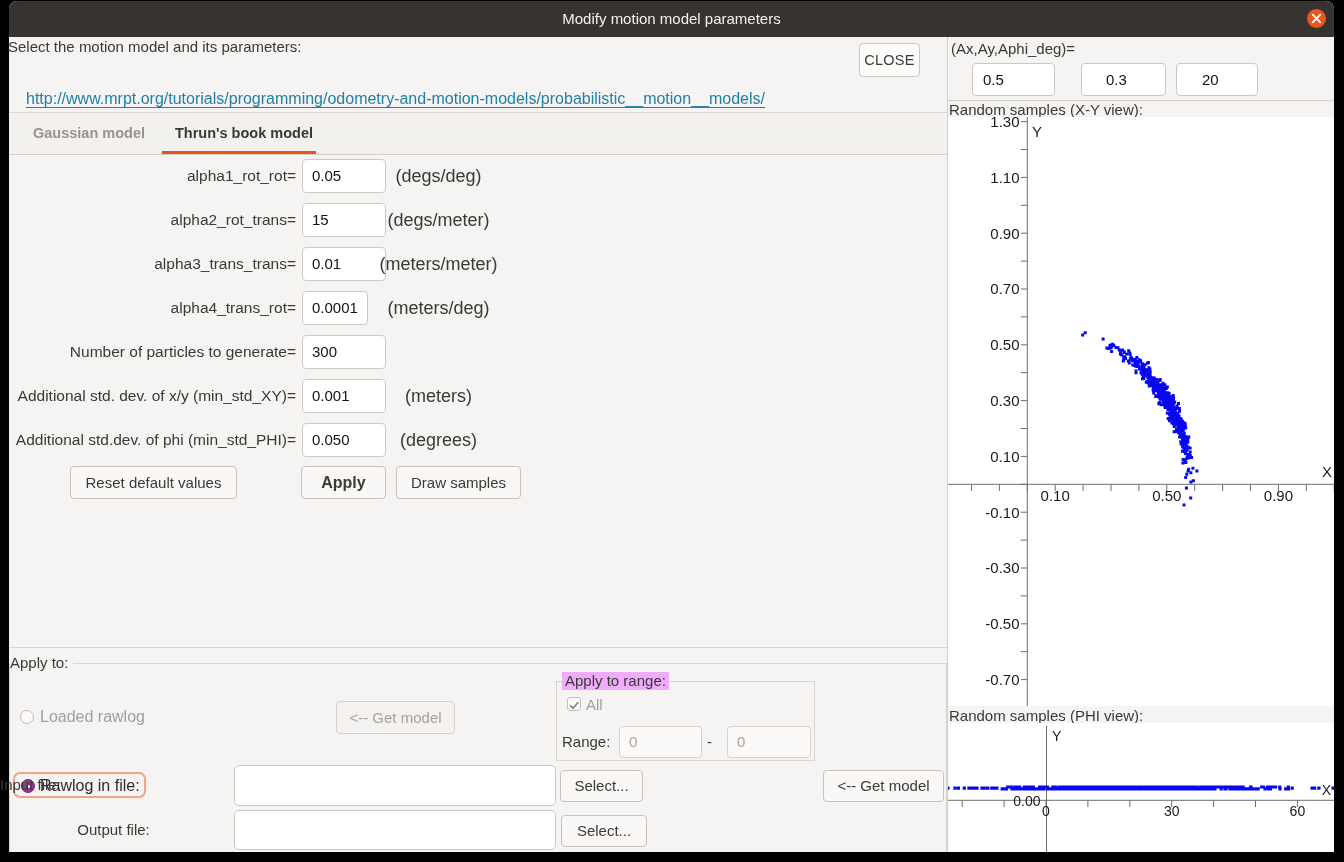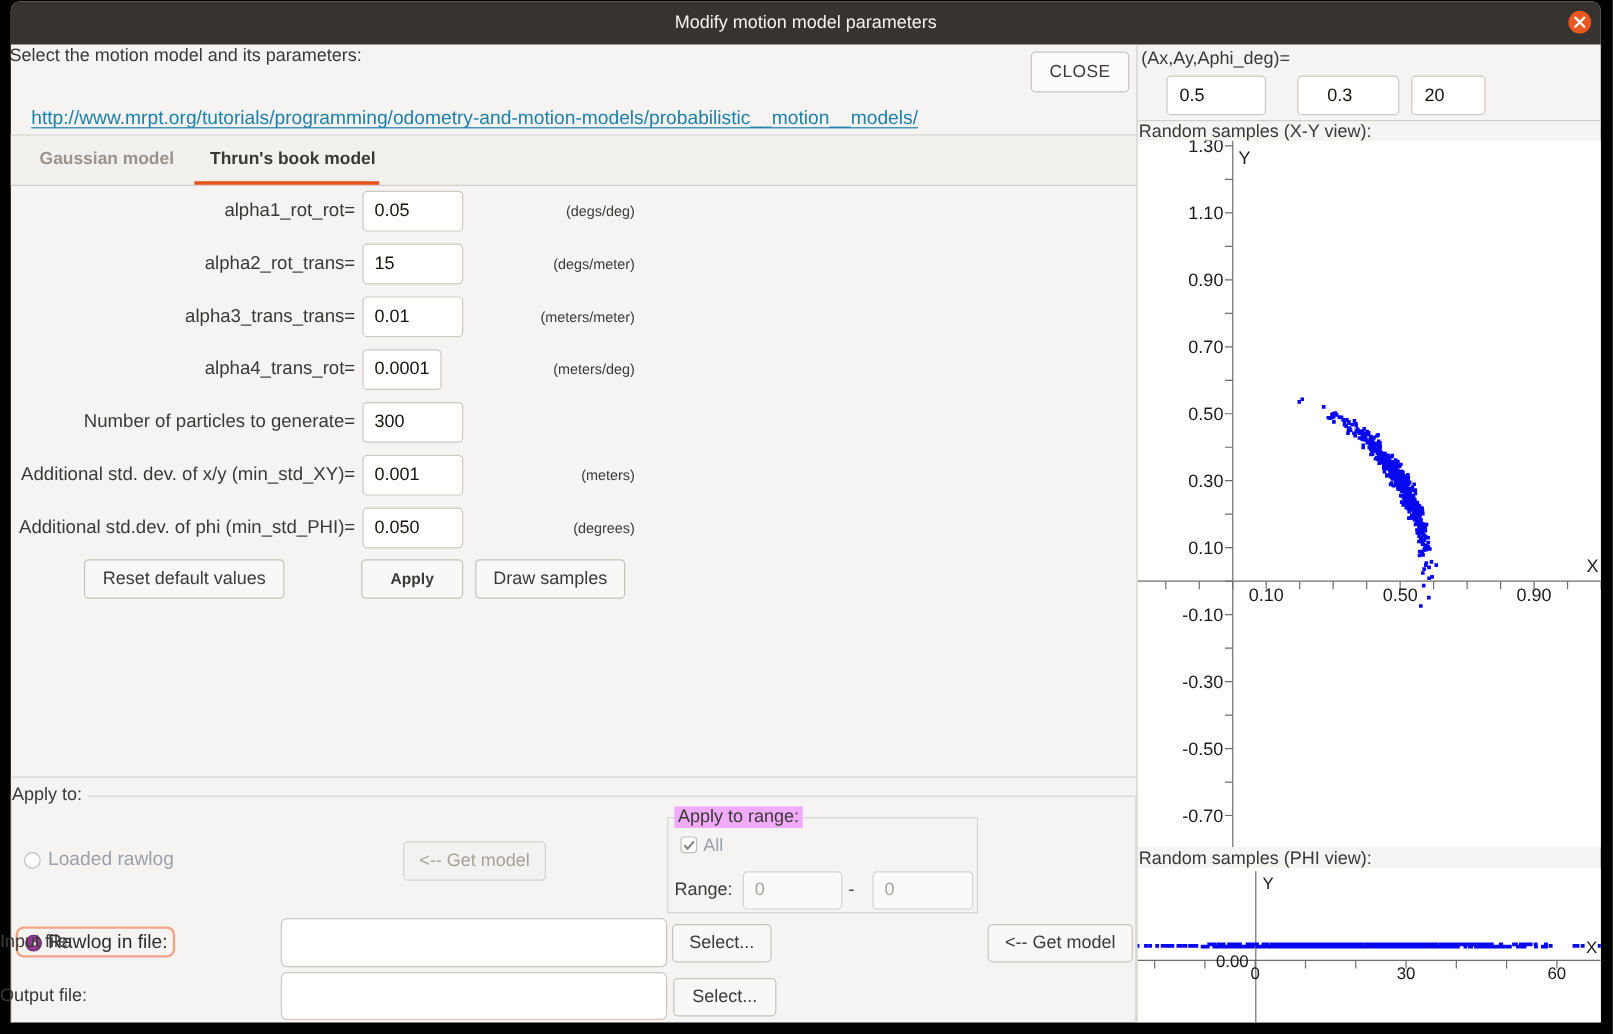--- a/index.html
+++ b/index.html
@@ -9,34 +9,34 @@
 #title{left:9px;top:10px;width:1325px;text-align:center;color:#f4f2f0;font-weight:normal;font-size:15px}
 #closebtn{left:1306.5px;top:9.3px;width:19px;height:19px;border-radius:50%;background:#e9561f}
 #closebtn svg{position:absolute;left:0;top:0}
 .btn{background:#f9f8f7;border:1px solid #c8c2bc;border-radius:4px;color:#3c3a37;
   font-size:15px;text-align:center;box-sizing:border-box}
 .btn.dis{background:#f4f2f0;border-color:#d6d1cc;color:#a6a19b}
 .inp{background:#fff;border:1px solid #cdc7c2;border-radius:4px;box-sizing:border-box;
   height:34px;line-height:32px;padding-left:9px;font-size:15px;color:#15130f}
 .inp.dis{background:#fbfaf9;border-color:#d7d2cd;color:#a7a29c}
 .flab{left:0;width:296px;text-align:right;font-size:15.5px;line-height:20px;color:#3b3936}
-.unit{left:372px;width:157px;text-align:right;font-size:12px;line-height:20px;color:#3b3936}
+.unit{left:360px;width:157px;text-align:center;font-size:18px;line-height:20px;color:#3b3936}
 .txt{font-size:15px;color:#3b3936;line-height:18px}
 </style></head><body>
 <div class="abs" id="win"></div>
 <div class="abs" id="tbar"></div>
 <div class="abs" id="title">Modify motion model parameters</div>
 <div class="abs" id="closebtn">
     <svg width="19" height="19">
       <path d="M5.7 5.7L13.3 13.3M13.3 5.7L5.7 13.3" stroke="#ffffff" stroke-width="1.9" stroke-linecap="round"></path>
     </svg>
   </div>
 
 <div class="abs txt" style="left:8px;top:38px;font-size:15px">Select the motion model and its parameters:</div>
-<div class="abs btn" style="left:859px;top:43px;width:82px;height:34px;line-height:32px;font-size:14.5px;letter-spacing:0.3px;background:#fcfcfb;border-color:#c9c5c1">CLOSE</div>
+<div class="abs btn" style="left:859px;top:43px;width:61px;height:34px;line-height:32px;font-size:14.5px;letter-spacing:0.3px;background:#fcfcfb;border-color:#c9c5c1">CLOSE</div>
 <div class="abs" style="left:26px;top:90px;font-size:16px;color:#1f81a9;text-decoration:underline;text-decoration-skip-ink:none;text-underline-offset:3px">http://www.mrpt.org/tutorials/programming/odometry-and-motion-models/probabilistic__motion__models/</div>
 
 <div class="abs" style="left:9px;top:112px;width:938px;height:43px;background:#f2f1ee;border-top:1px solid #dad6d2;border-bottom:1px solid #d3cec9;box-sizing:border-box"></div>
 <div class="abs" style="left:33px;top:125px;font-size:14.5px;font-weight:bold;color:#99938c">Gaussian model</div>
 <div class="abs" style="left:175px;top:125px;font-size:14.5px;font-weight:bold;color:#3a3835">Thrun's book model</div>
 <div class="abs" style="left:162px;top:150.5px;width:154px;height:3.5px;background:#e6531f"></div>
 
 <div class="abs flab" style="top:166px">alpha1_rot_rot=</div>
 <div class="abs inp" style="left:302px;top:159px;width:84px">0.05</div>
 <div class="abs unit" style="top:166px">(degs/deg)</div>
@@ -52,21 +52,21 @@
 <div class="abs flab" style="top:342px">Number of particles to generate=</div>
 <div class="abs inp" style="left:302px;top:335px;width:84px">300</div>
 <div class="abs flab" style="top:386px">Additional std. dev. of x/y (min_std_XY)=</div>
 <div class="abs inp" style="left:302px;top:379px;width:84px">0.001</div>
 <div class="abs unit" style="top:386px">(meters)</div>
 <div class="abs flab" style="top:430px">Additional std.dev. of phi (min_std_PHI)=</div>
 <div class="abs inp" style="left:302px;top:423px;width:84px">0.050</div>
 <div class="abs unit" style="top:430px">(degrees)</div>
 
 <div class="abs btn" style="left:70px;top:466px;width:167px;height:33px;line-height:31px">Reset default values</div>
-<div class="abs btn" style="left:301px;top:466px;width:85px;height:33px;line-height:31px;font-weight:bold;font-size:13px">Apply</div>
+<div class="abs btn" style="left:301px;top:466px;width:85px;height:33px;line-height:31px;font-weight:bold;font-size:16px">Apply</div>
 <div class="abs btn" style="left:396px;top:466px;width:125px;height:33px;line-height:31px">Draw samples</div>
 
 <div class="abs" style="left:9px;top:647px;width:938px;height:1px;background:#d7d3cf"></div>
 <div class="abs" style="left:9px;top:663px;width:938px;height:189px;border:1px solid #d9d5d0;border-bottom:none;box-sizing:border-box"></div>
 <div class="abs txt" style="left:10px;top:654px;background:#f5f4f2;padding-right:5px">Apply to:</div>
 
 <div class="abs" style="left:20px;top:710px;width:14px;height:14px;border-radius:50%;border:1.5px solid #c2bdb7;background:#fcfbfa;box-sizing:border-box"></div>
 <div class="abs" style="left:40px;top:707px;font-size:16px;color:#9aa1a9;line-height:20px">Loaded rawlog</div>
 <div class="abs btn dis" style="left:336px;top:701px;width:119px;height:33px;line-height:31px">&lt;-- Get model</div>
 
@@ -83,30 +83,30 @@
 
 <div class="abs" style="left:13px;top:772px;width:133px;height:26px;border:2px solid #f1a487;border-radius:7px;box-sizing:border-box"></div>
 <div class="abs" style="left:21px;top:779px;width:14px;height:14px;border-radius:50%;background:#8d3c8c;border:1px solid #6f3070;box-sizing:border-box"></div>
 <div class="abs" style="left:26.5px;top:784.5px;width:3.4px;height:3.4px;border-radius:50%;background:#fff"></div>
 <div class="abs" style="left:40px;top:776px;font-size:16px;color:#2e2c2a;line-height:20px">Rawlog in file:</div>
 
 <div class="abs txt" style="left:0;top:776px;width:227px;">Input file:</div>
 <div class="abs" style="left:234px;top:765px;width:322px;height:41px;background:#fff;border:1px solid #cdc7c2;border-radius:5px;box-sizing:border-box"></div>
 <div class="abs btn" style="left:560px;top:770px;width:83px;height:32px;line-height:30px">Select...</div>
 <div class="abs btn" style="left:823px;top:770px;width:121px;height:32px;line-height:30px">&lt;-- Get model</div>
-<div class="abs txt" style="left:0;top:821px;width:227px;text-align:left">Output file:</div>
+<div class="abs txt" style="left:0;top:821px;width:227px;text-align:center">Output file:</div>
 <div class="abs" style="left:234px;top:810px;width:322px;height:40px;background:#fff;border:1px solid #cdc7c2;border-radius:5px;box-sizing:border-box"></div>
 <div class="abs btn" style="left:561px;top:815px;width:86px;height:32px;line-height:30px">Select...</div>
 
 <div class="abs" style="left:947px;top:37px;width:1px;height:815px;background:#d3cfca"></div>
 <div class="abs" style="left:948px;top:100px;width:386px;height:1px;background:#d3cfca"></div>
 <div class="abs txt" style="left:951px;top:40px">(Ax,Ay,Aphi_deg)=</div>
 <div class="abs inp" style="left:972px;top:63px;width:83px;height:33px;line-height:31px;padding-left:10px">0.5</div>
 <div class="abs inp" style="left:1081px;top:63px;width:85px;height:33px;line-height:31px;padding-left:24px">0.3</div>
-<div class="abs inp" style="left:1176px;top:63px;width:62px;height:33px;line-height:31px;padding-left:10px">20</div>
+<div class="abs inp" style="left:1176px;top:63px;width:82px;height:33px;line-height:31px;padding-left:25px">20</div>
 <div class="abs txt" style="left:949px;top:101px;width:385px;height:16px">Random samples (X-Y view):</div>
 <svg class="abs" style="left:948px;top:117px" width="386" height="589">
     <rect width="386" height="589" fill="#ffffff"></rect>
     <line x1="79.3" y1="0" x2="79.3" y2="589" stroke="#6e6e6e"></line>
     <line x1="0" y1="367.3" x2="386" y2="367.3" stroke="#6e6e6e"></line>
     <line x1="72.8" y1="562.6" x2="79.3" y2="562.6" stroke="#6e6e6e"></line>
     <line x1="72.8" y1="534.7" x2="79.3" y2="534.7" stroke="#6e6e6e"></line>
     <line x1="72.8" y1="506.8" x2="79.3" y2="506.8" stroke="#6e6e6e"></line>
     <line x1="72.8" y1="478.9" x2="79.3" y2="478.9" stroke="#6e6e6e"></line>
     <line x1="72.8" y1="451.0" x2="79.3" y2="451.0" stroke="#6e6e6e"></line>

